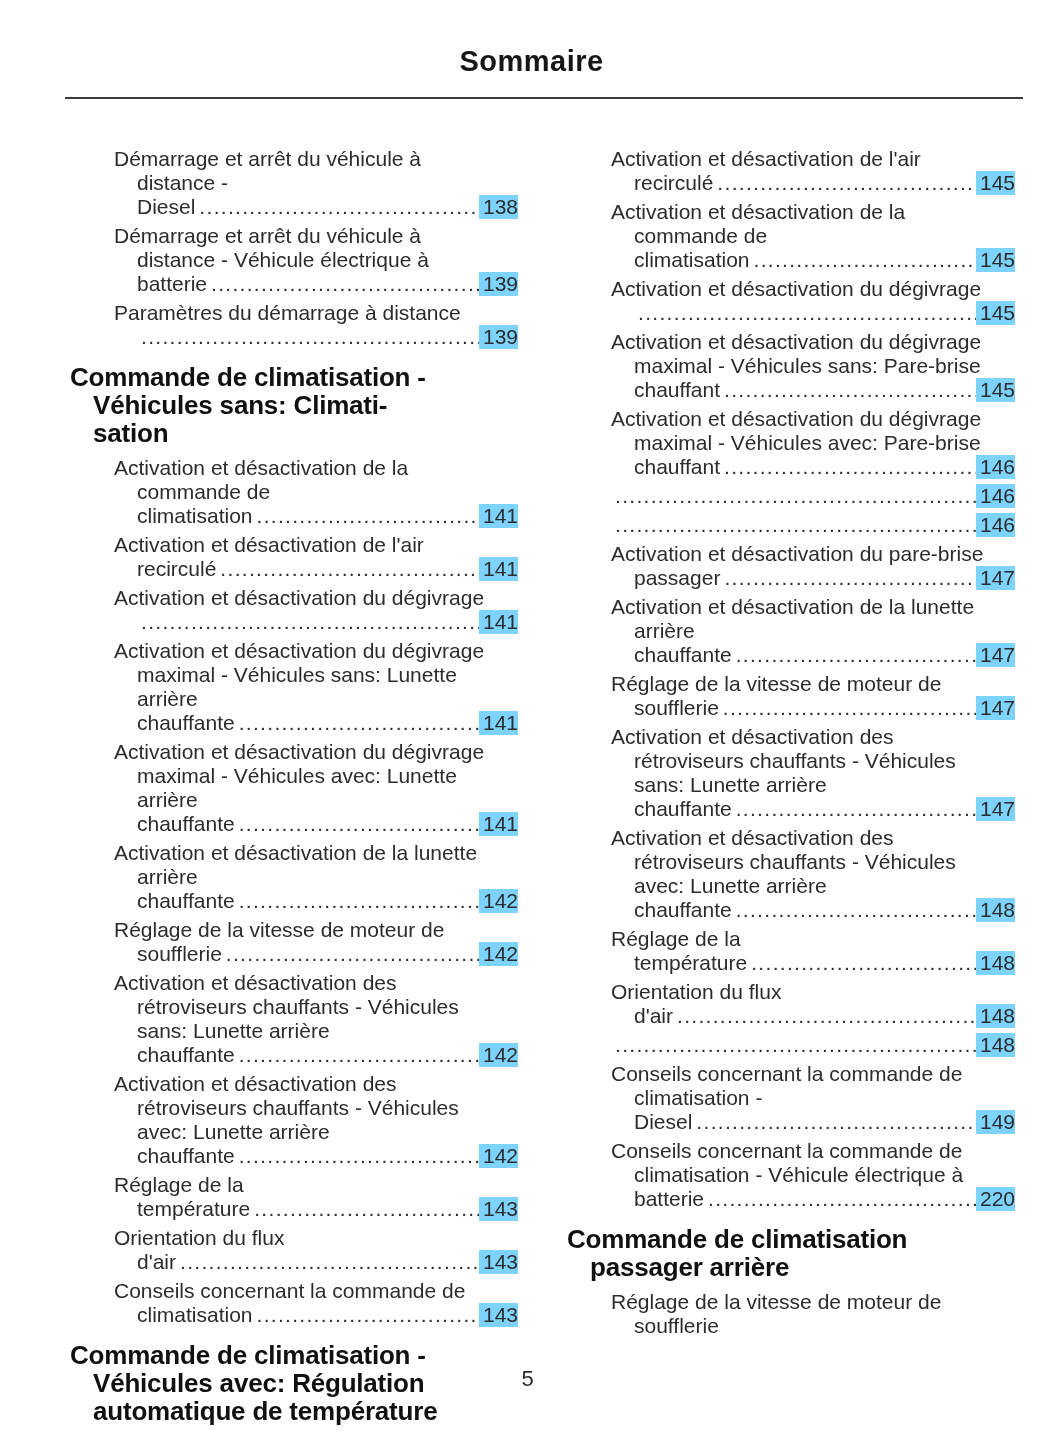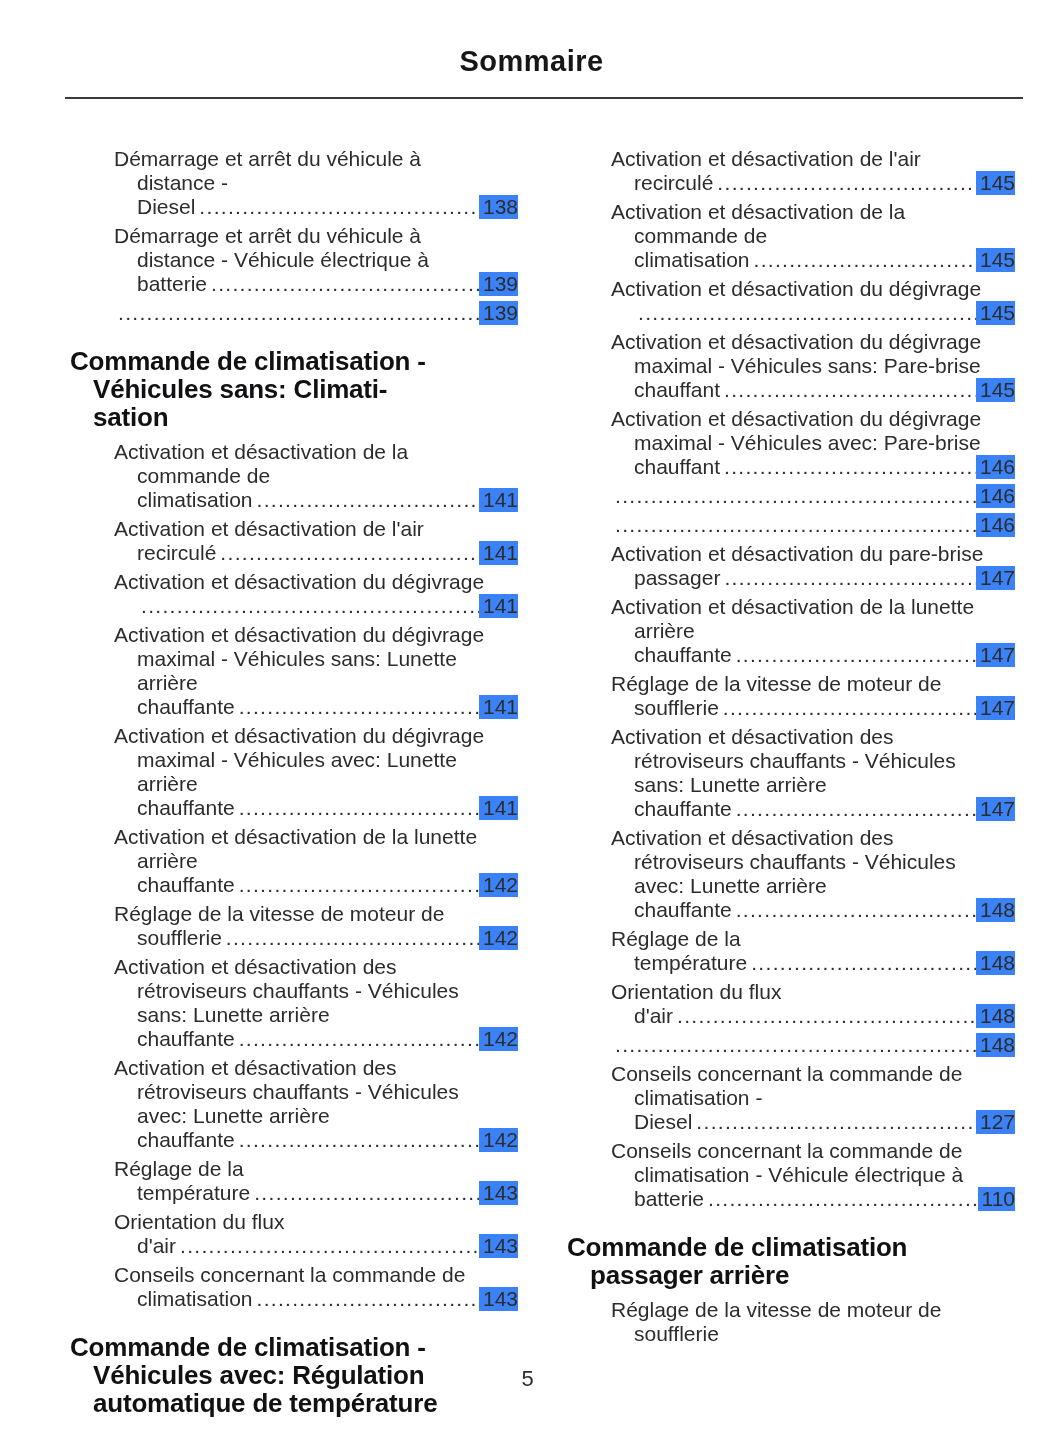--- a/index.html
+++ b/index.html
@@ -53,27 +53,27 @@
   .dots { white-space: nowrap; padding-left: 4px; }
   .dots::after {
     content: "......................................................................................................................................................";
     letter-spacing: 1.3px;
     color: #2c2c2e;
   }
   .num {
     position: absolute;
     right: 0;
     bottom: 0;
-    background: #3b82f6;
+    background: #7dd3fc;
     padding-left: 4px;
     line-height: 24px;
     font-size: 21px;
   }
   .heading {
-    margin: 22px 0 9px 0;
+    margin: 14px 0 9px 0;
     font-size: 26px;
     line-height: 28px;
     font-weight: bold;
     color: #111114;
     letter-spacing: -0.2px;
     white-space: pre-line;
     padding-left: 23px;
     text-indent: -23px;
   }
   .footer {
@@ -108,21 +108,22 @@
       </div>
 
       <div class="entry">
         <span class="txt"><span>Démarrage et arrêt du véhicule à
 distance - Véhicule électrique à
 batterie</span><span class="dots"></span></span>
         <span class="num">139</span>
       </div>
 
       <div class="entry">
-        <span class="txt"><span class="dots"></span></span>
+        <span class="txt"><span>Paramètres du démarrage à distance
+</span><span class="dots"></span></span>
         <span class="num">139</span>
       </div>
 
       <h2 class="heading">Commande de climatisation -
 Véhicules sans: Climati-
 sation</h2>
 
       <div class="entry">
         <span class="txt"><span>Activation et désactivation de la
 commande de climatisation</span><span class="dots"></span></span>
@@ -290,28 +291,28 @@
       </div>
 
       <div class="entry">
         <span class="txt"><span class="dots"></span></span>
         <span class="num">148</span>
       </div>
 
       <div class="entry">
         <span class="txt"><span>Conseils concernant la commande de
 climatisation - Diesel</span><span class="dots"></span></span>
-        <span class="num">127</span>
+        <span class="num">149</span>
       </div>
 
       <div class="entry">
         <span class="txt"><span>Conseils concernant la commande de
 climatisation - Véhicule électrique à
 batterie</span><span class="dots"></span></span>
-        <span class="num">110</span>
+        <span class="num">220</span>
       </div>
 
       <h2 class="heading">Commande de climatisation
 passager arrière</h2>
 
       <div class="entry">
         <span class="txt"><span>Réglage de la vitesse de moteur de
 soufflerie</span></span>
 
       </div>

